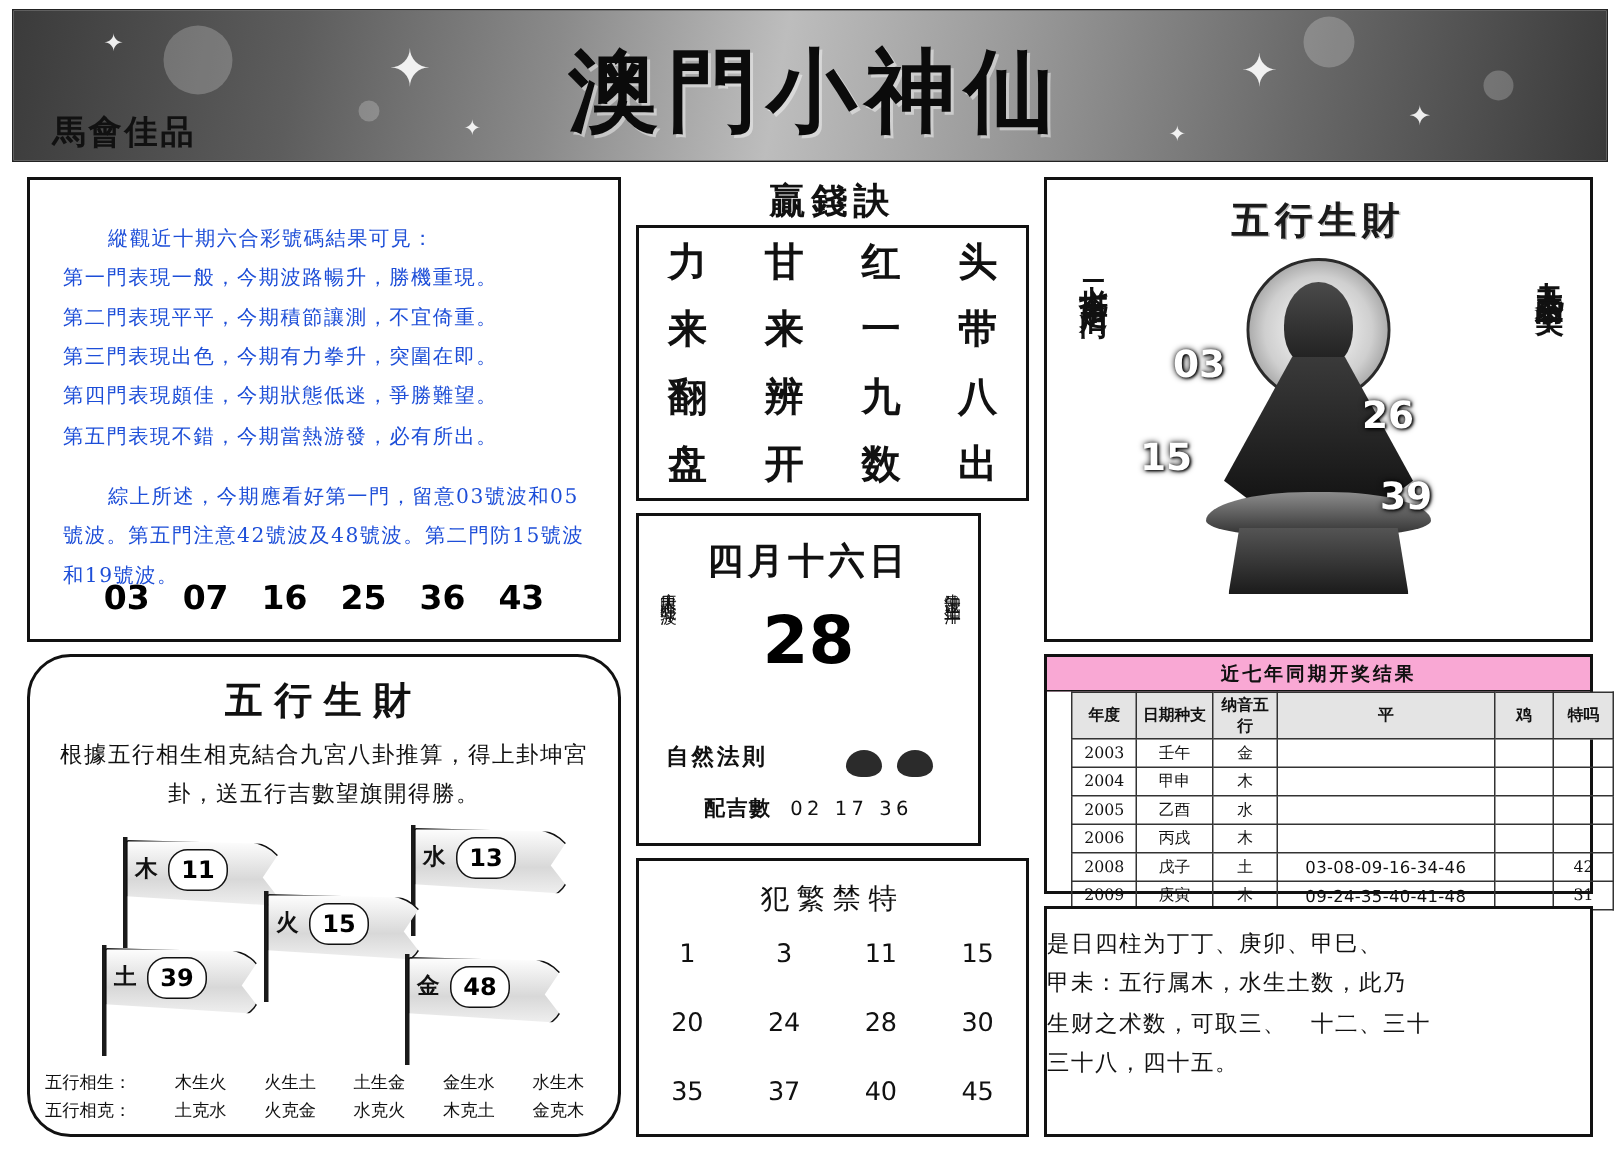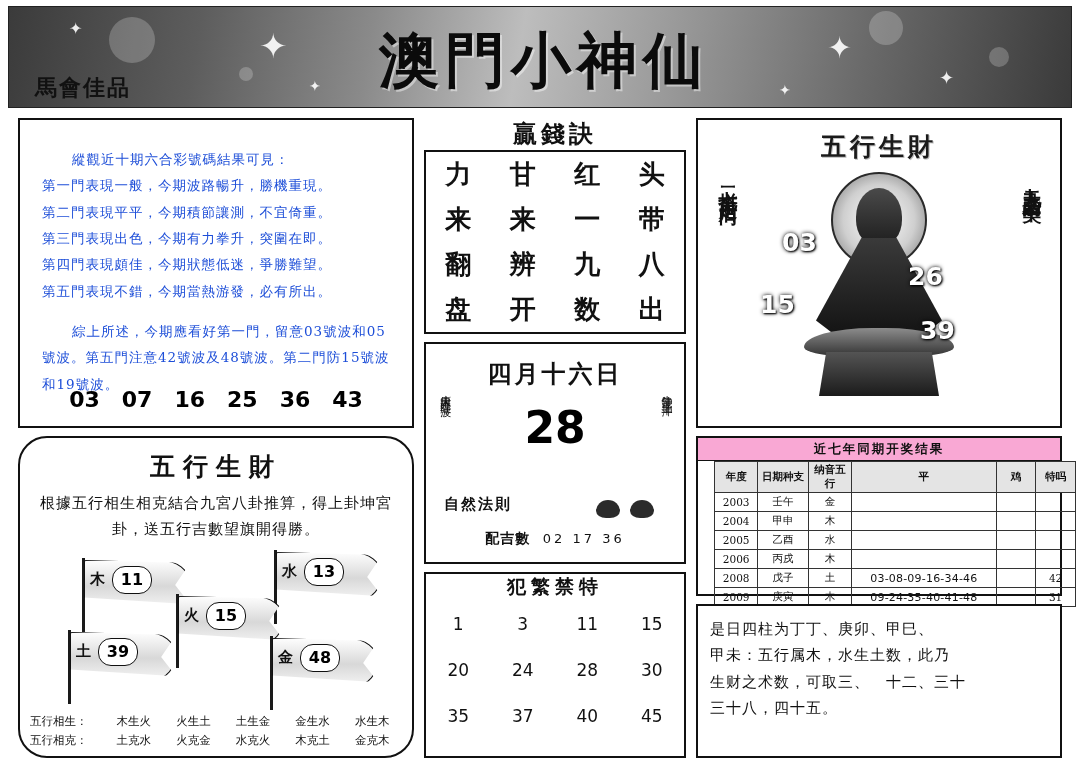--- a/index.html
+++ b/index.html
@@ -207,21 +207,21 @@
     grid-template-rows: repeat(4, 1fr);
     align-items: center;
     justify-items: center;
     font-family: "DejaVu Serif", serif;
     font-size: 26px;
     font-weight: bold;
     color: #111;
   }
 
   
-  #panel-date { left: 424px; top: 342px; width: 262px; height: 222px; }
+  #panel-date { left: 424px; top: 342px; width: 230px; height: 222px; }
   .date-title {
     text-align: center;
     font-family: "DejaVu Serif", serif;
     font-size: 24px;
     font-weight: bold;
     letter-spacing: 3px;
     margin-top: 14px;
     color: #111;
   }
   .date-big {
@@ -278,22 +278,23 @@
   }
   .date-lucky b { font-weight: bold; letter-spacing: 1px; font-family: Liberation Serif, serif; }
   .date-lucky span { font-family: "DejaVu Sans", sans-serif; font-size: 13px; margin-left: 8px; letter-spacing: 3px;}
 
   
   #panel-taboo { left: 424px; top: 572px; width: 262px; height: 186px; }
   .taboo-title {
     text-align: center;
     font-family: "DejaVu Serif", serif;
     font-size: 19px;
-    font-weight: bold;
+    font-weight: normal;
     letter-spacing: 5px;
+    margin-top: 12px;
     color: #111;
   }
   .taboo-grid {
     margin-top: 14px;
     display: grid;
     grid-template-columns: repeat(4, 1fr);
     row-gap: 26px;
     justify-items: center;
     font-size: 17px;
     color: #111;
@@ -421,21 +422,21 @@
     text-align: center;
     padding: 1px 2px;
     height: 16px;
   }
   table.hist th { background: #e4e4e4; font-weight: bold; }
   table.hist td.nums { font-family: "DejaVu Sans", sans-serif; font-size: 11px; letter-spacing: .2px;}
 
   
   #panel-note { left: 696px; top: 604px; width: 366px; height: 154px; }
   .note-body {
-    padding: 10px 12px;
+    padding: 10px 0;
     font-family: "DejaVu Serif", serif;
     font-size: 15px;
     line-height: 1.75;
     color: #111;
     letter-spacing: 1px;
   }
 </style>
 </head>
 <body>
 

